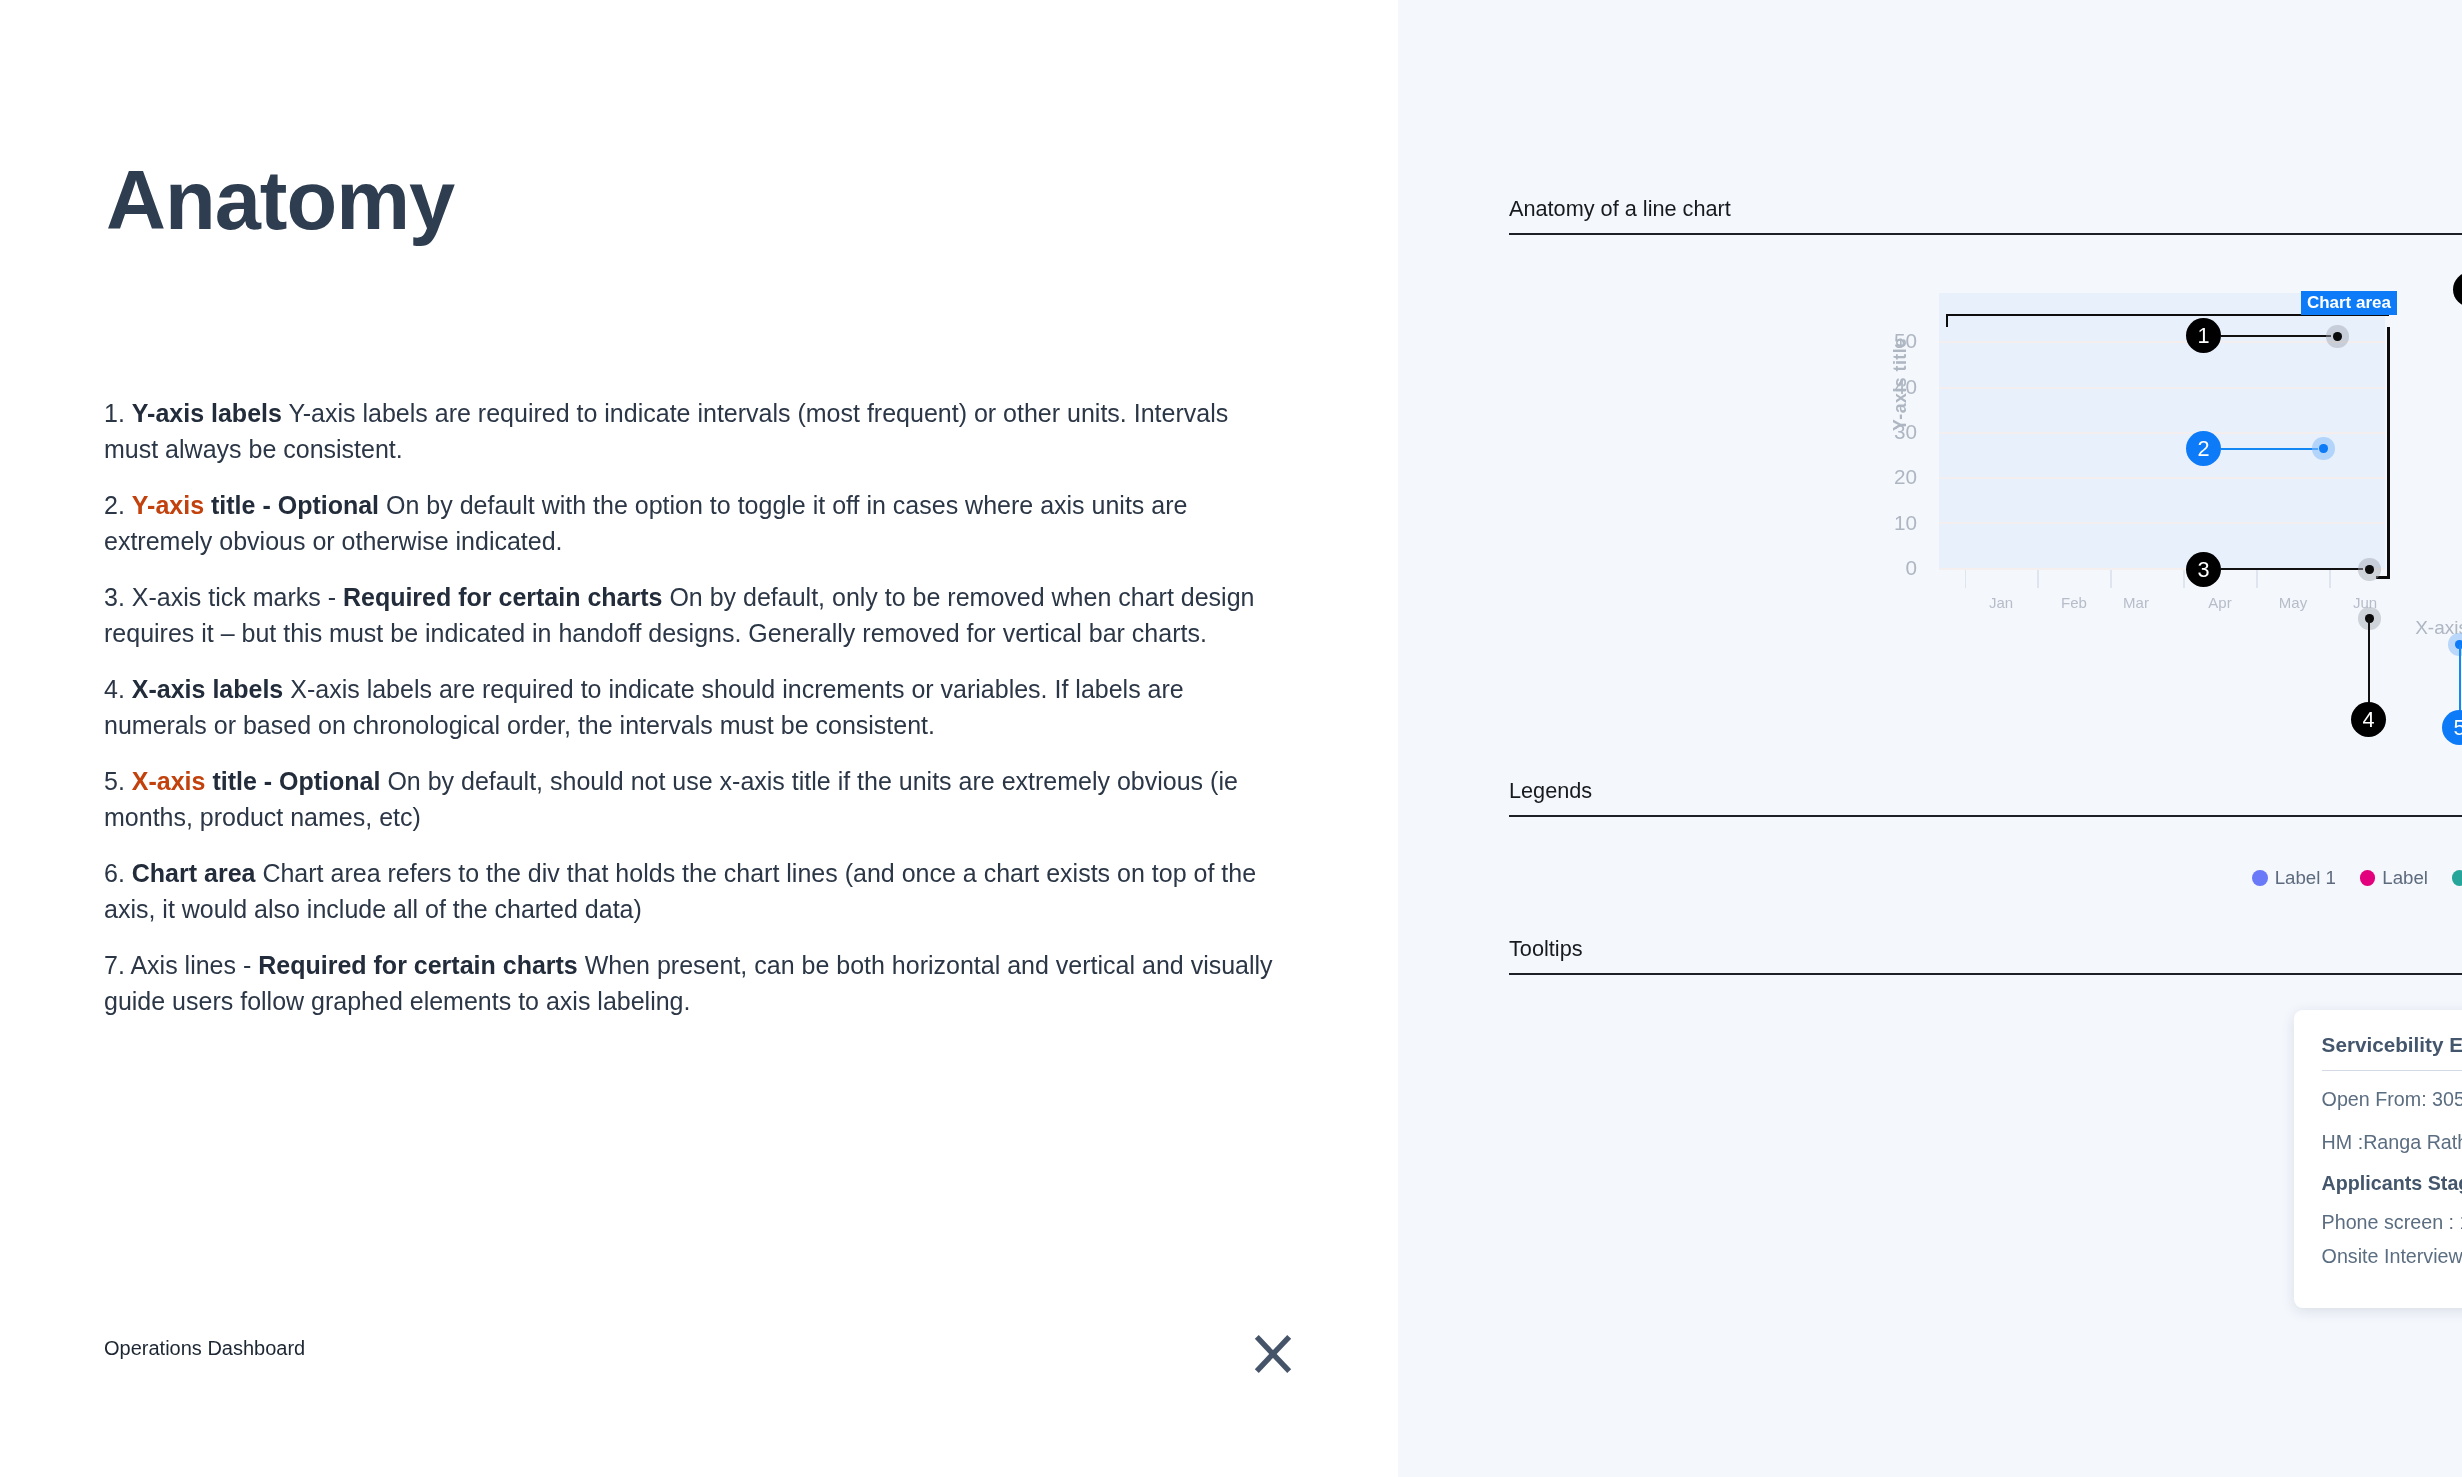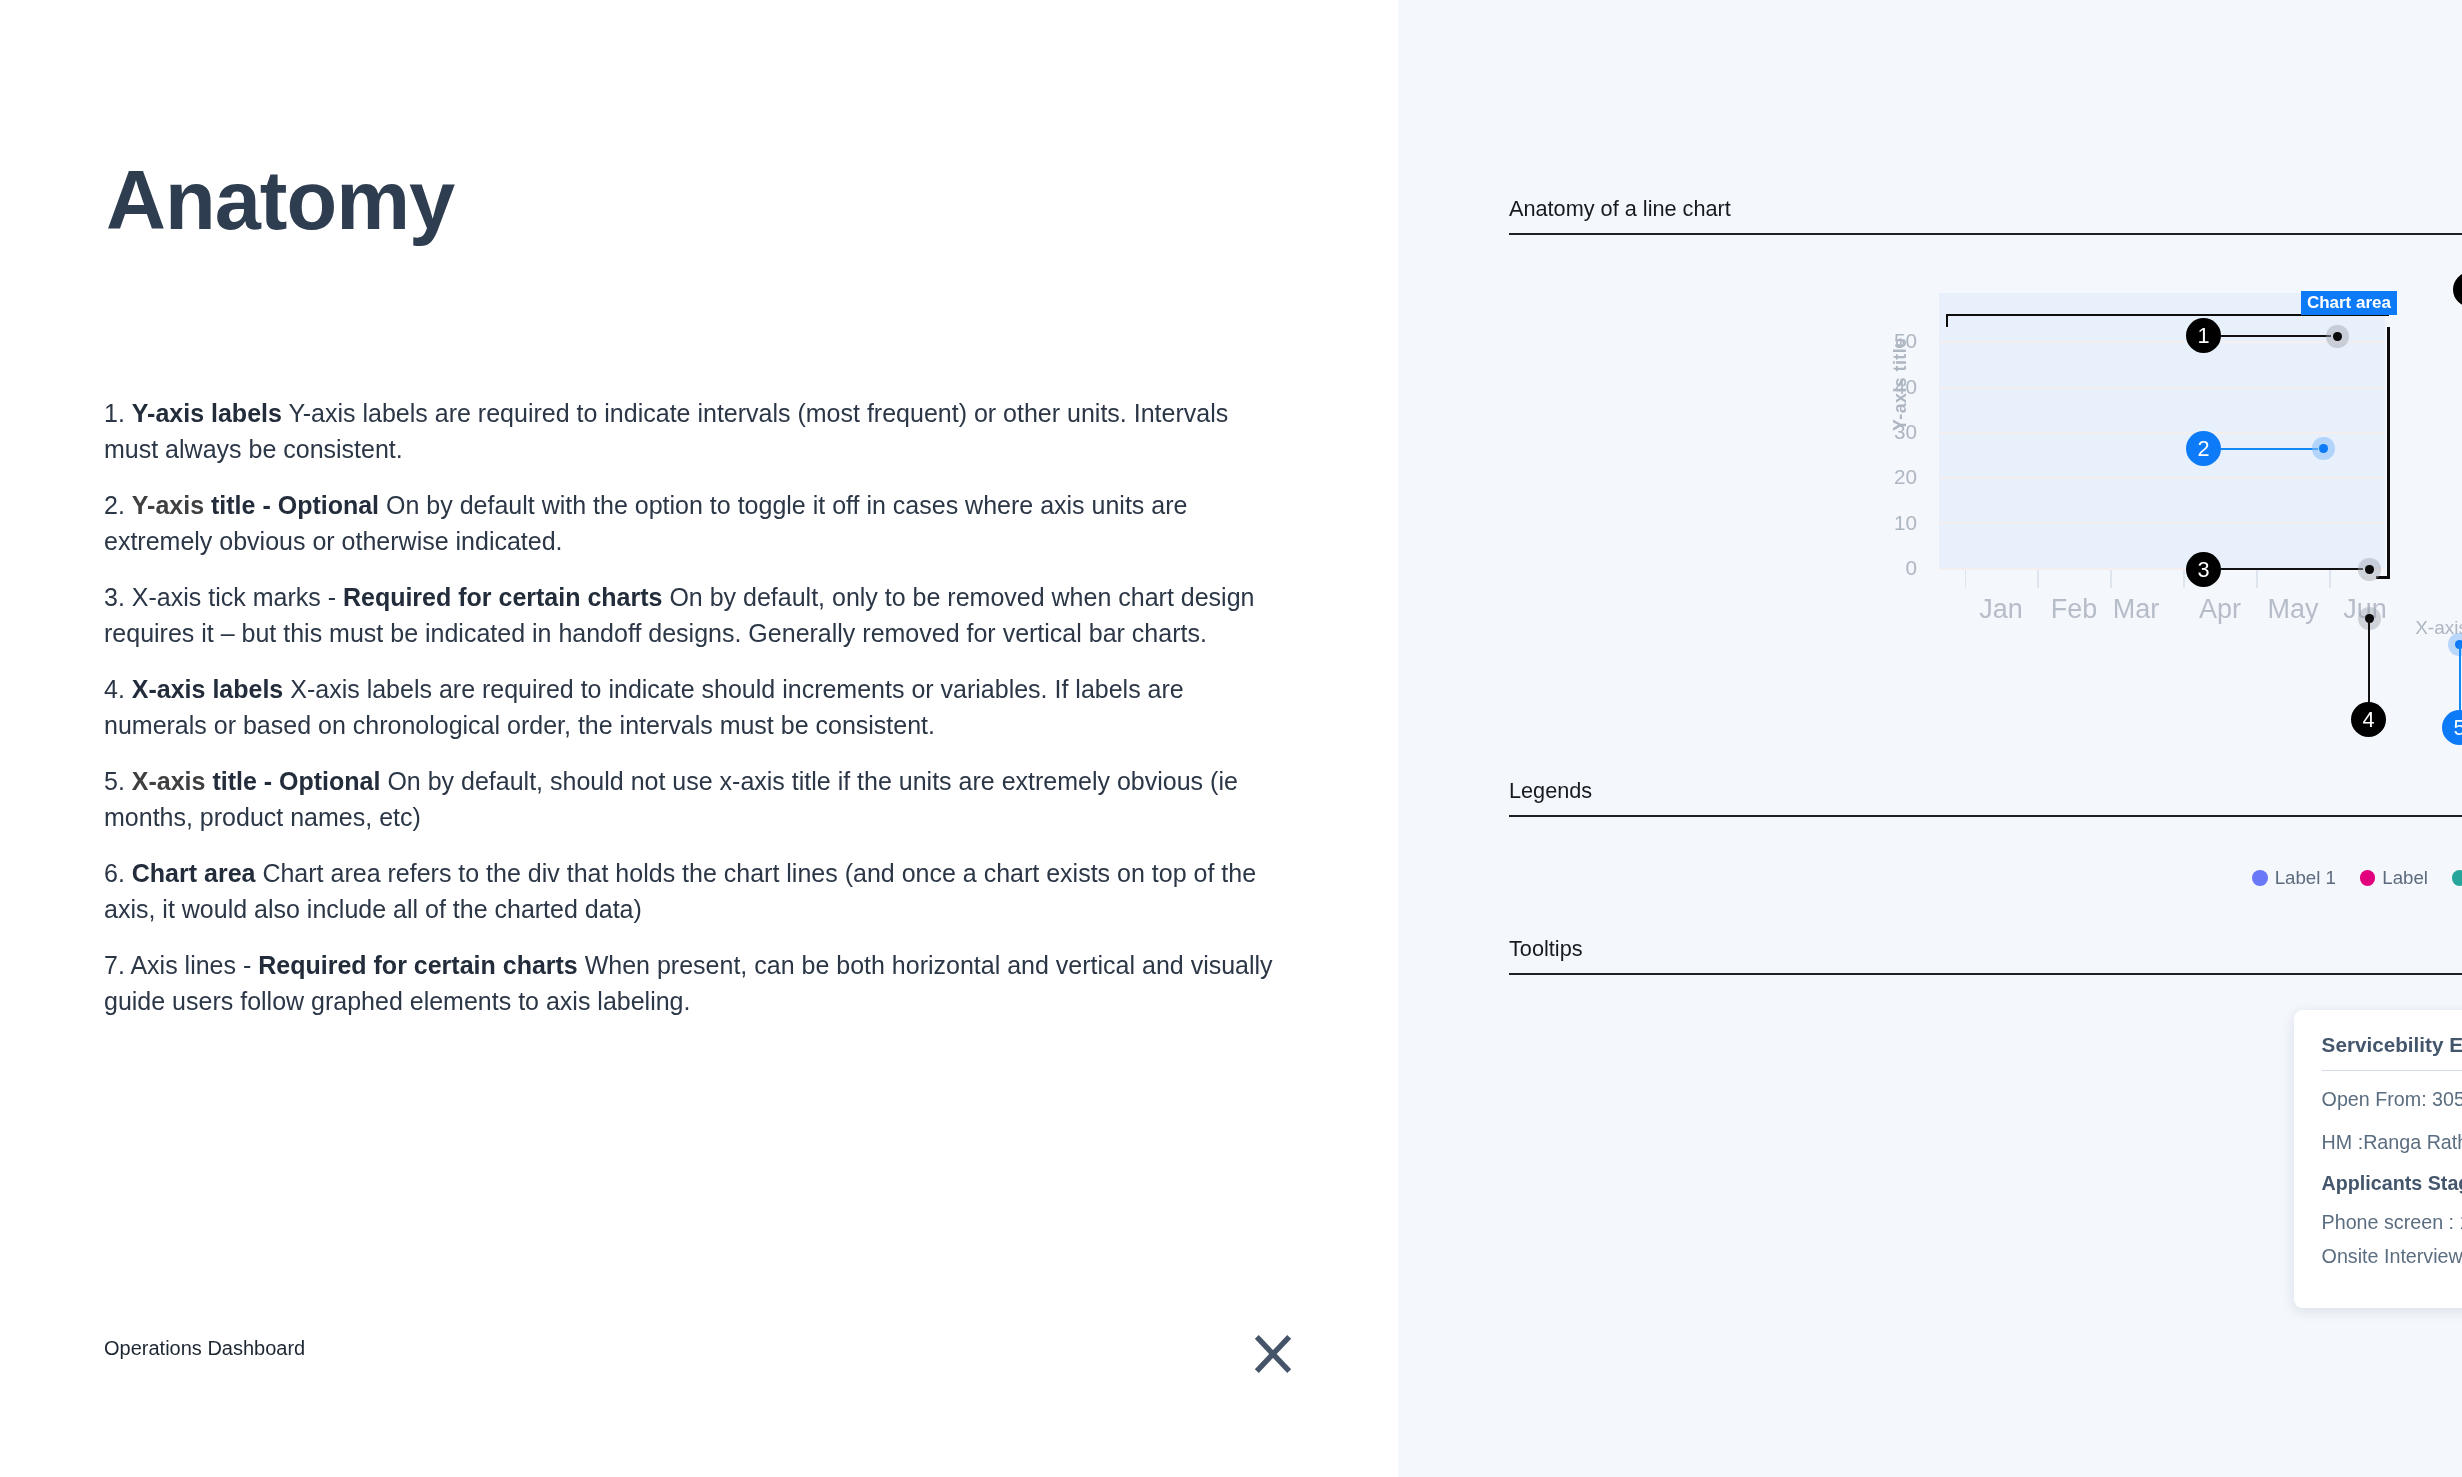--- a/index.html
+++ b/index.html
@@ -22,21 +22,21 @@
   }
   #body-copy{
     position:absolute;left:104px;top:396px;width:1182px;
   }
   .para{
     font-size:25px;line-height:1.42;color:#2b3646;
     margin:0 0 21px 0;font-weight:normal;
   }
   .para.last{margin-top:29.5px;}
   .para b{font-weight:bold;color:#222c3a;}
-  .para .lnk{color:#404040;font-weight:bold;}
+  .para .lnk{color:#c2410c;font-weight:bold;}
   #footer-label{
     position:absolute;left:104px;top:1337px;
     font-size:20px;color:#1d2733;
   }
   #close-icon-btn{
     position:absolute;left:1246px;top:1327px;width:54px;height:54px;
   }
   
   #right-panel{
     position:absolute;left:1398px;top:0;width:1439px;height:1477px;
@@ -62,21 +62,21 @@
     position:absolute;right:0;font-size:20.7px;color:#aeb6c2;
     text-align:right;transform:translateY(-50%);width:39px;
   }
   #ytitle{
     position:absolute;left:492px;top:431px;
     font-size:17.7px;color:#aeb6c2;font-weight:bold;letter-spacing:0.5px;
     transform:rotate(-90deg);transform-origin:left top;white-space:nowrap;
   }
   .xtick{position:absolute;top:0;width:1.5px;height:17.7px;background:#dfe5ee;}
   .xlabel{
-    position:absolute;top:23.6px;font-size:27px;color:#b6bdc9;
+    position:absolute;top:23.6px;font-size:15px;color:#b6bdc9;
     transform:translateX(-50%);white-space:nowrap;
   }
   #xtitle{
     position:absolute;left:1061px;top:617px;
     font-size:19px;color:#aeb6c2;transform:translateX(-50%);
   }
   
   .callout{position:absolute;}
   .cnum{
     position:absolute;width:35px;height:35px;border-radius:50%;

